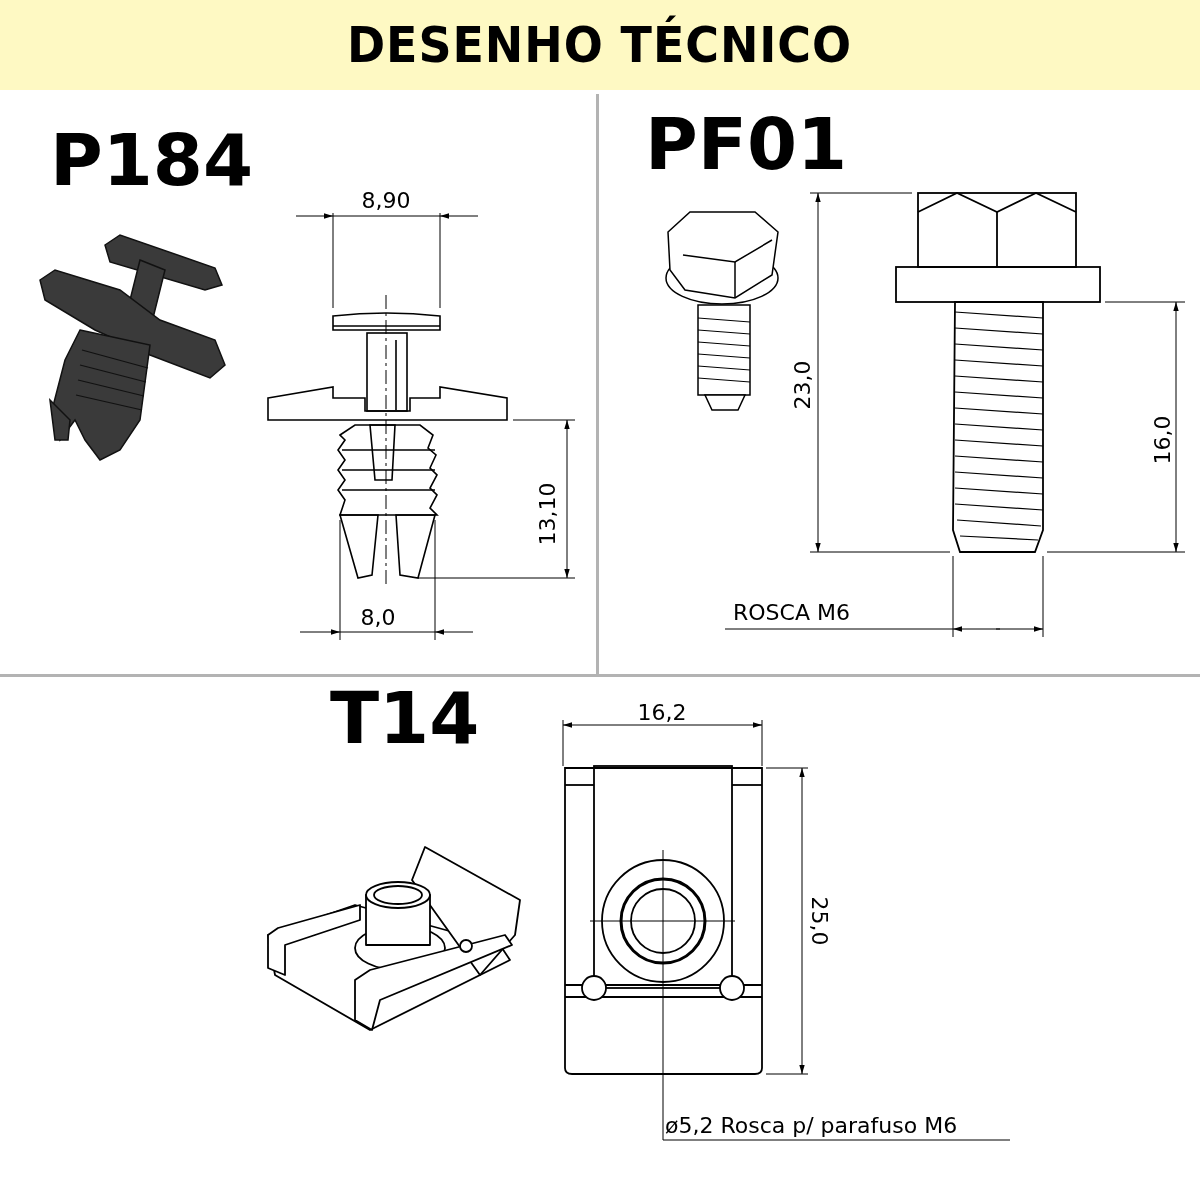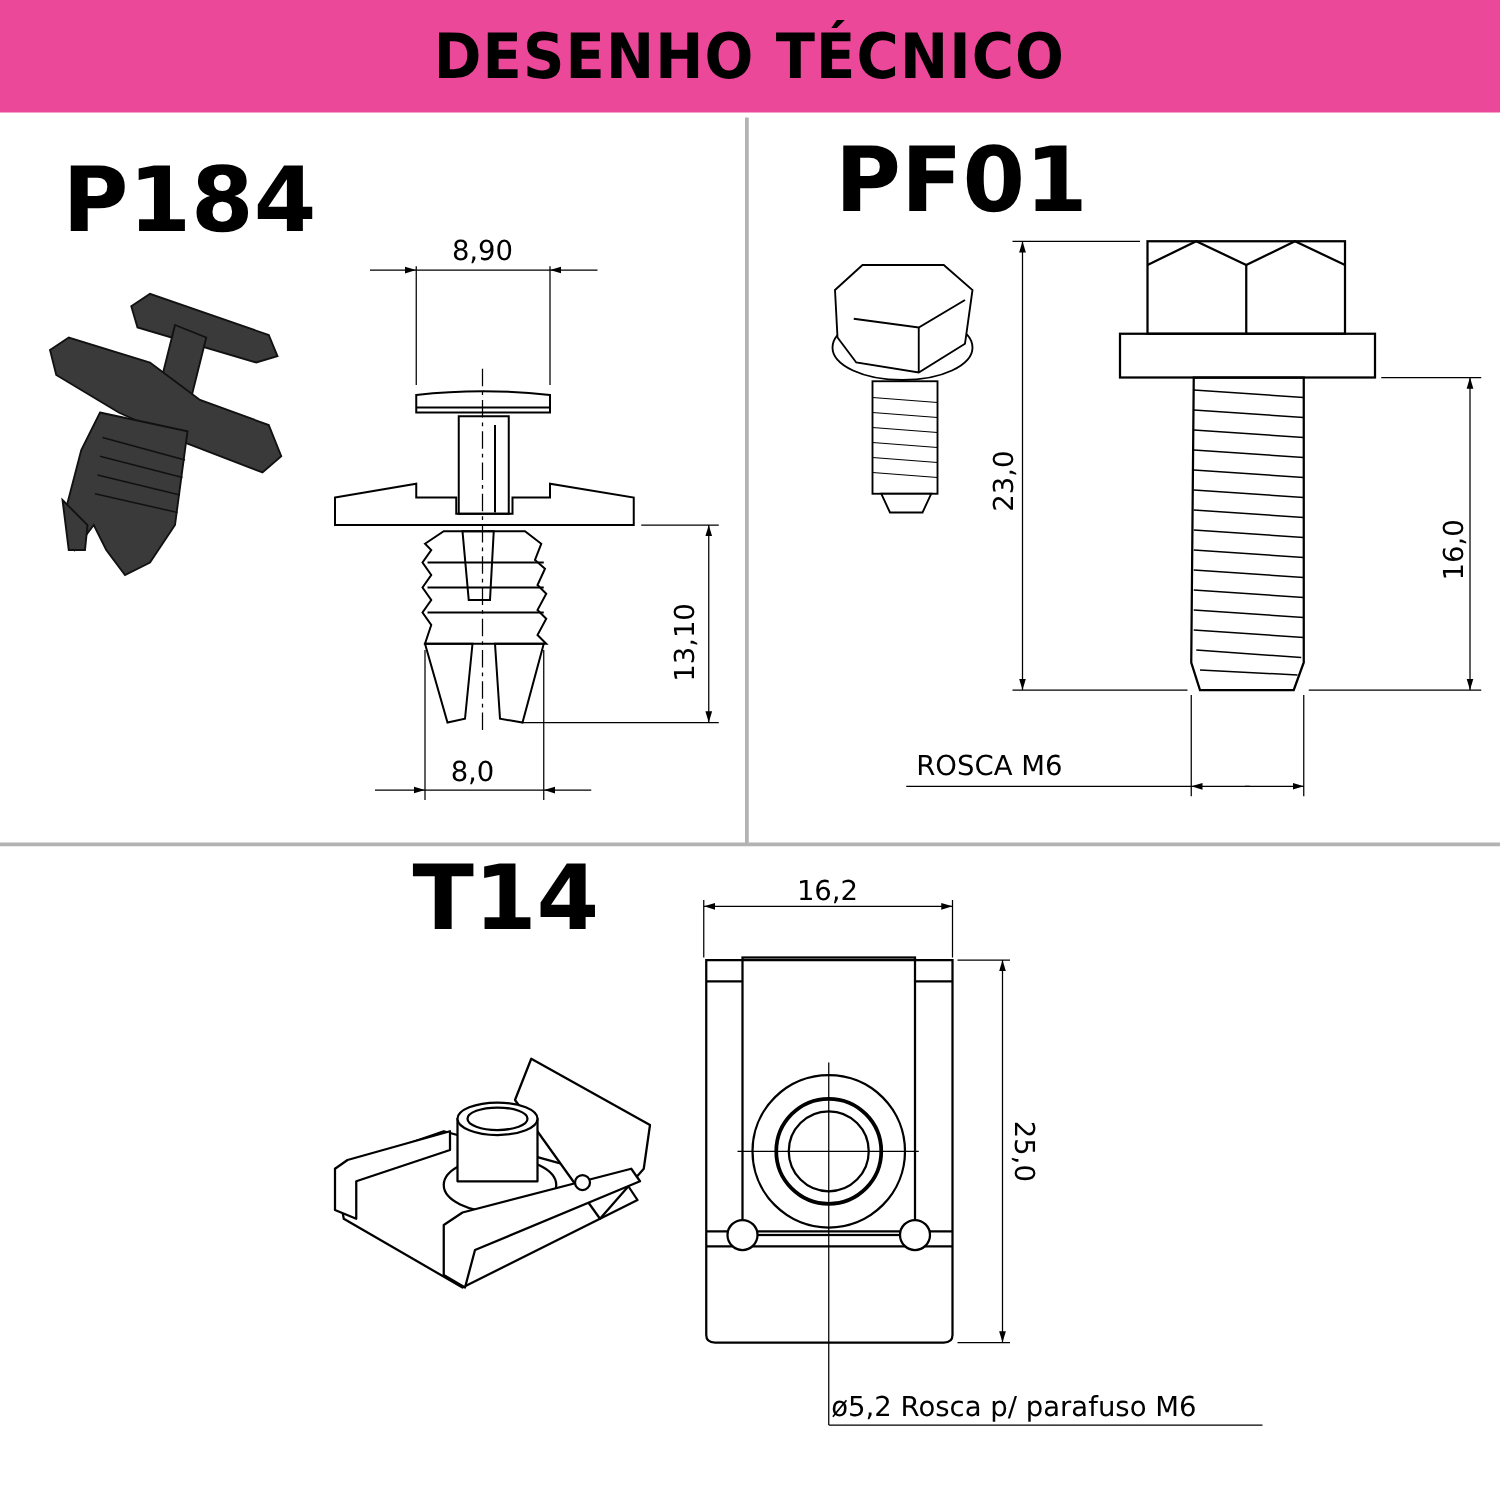--- a/index.html
+++ b/index.html
@@ -1,35 +1,35 @@
 <!DOCTYPE html>
 <html><head>
 <meta charset="utf-8">
 <style>
   html,body{margin:0;padding:0;background:#fff;}
   body{width:1200px;height:1200px;position:relative;overflow:hidden;font-family:"DejaVu Sans",sans-serif;}
-  .header{position:absolute;left:0;top:0;width:1200px;height:90px;background:#ec4899;display:flex;align-items:center;justify-content:center;}
+  .header{position:absolute;left:0;top:0;width:1200px;height:90px;background:#fef9c3;display:flex;align-items:center;justify-content:center;}
   .header-title{font-family:"DejaVu Sans",sans-serif;font-weight:bold;font-size:50px;letter-spacing:1px;color:#000;transform:scaleX(0.92);}
   .vdiv{position:absolute;left:596px;top:94px;width:3px;height:582px;background:#b3b3b3;}
   .hdiv{position:absolute;left:0;top:674px;width:1200px;height:3px;background:#b3b3b3;}
   .part-code{position:absolute;font-family:"DejaVu Sans",sans-serif;font-weight:bold;color:#000;font-size:72px;}
   svg{position:absolute;left:0;top:0;}
   .dim{font-family:"DejaVu Sans",sans-serif;font-size:22px;fill:#000;}
 </style>
 </head>
 <body>
 
 <div class="header">
   <span class="header-title">DESENHO TÉCNICO</span>
 </div>
 <div class="vdiv"></div>
 <div class="hdiv"></div>
 
 <div class="part-code" style="left:50px;top:118px;">P184</div>
-<div class="part-code" style="left:668px;top:102px;">PF01</div>
+<div class="part-code" style="left:645px;top:102px;">PF01</div>
 <div class="part-code" style="left:330px;top:676px;">T14</div>
 
 <svg width="1200" height="1200" viewBox="0 0 1200 1200">
   <defs>
     <marker id="arr" viewBox="0 0 10 10" refX="10" refY="5" markerWidth="9" markerHeight="9" orient="auto-start-reverse">
       <path d="M0,2 L10,5 L0,8 z" fill="#000"></path>
     </marker>
   </defs>
 
   <g fill="#3a3a3a" stroke="#111" stroke-width="1.5">

